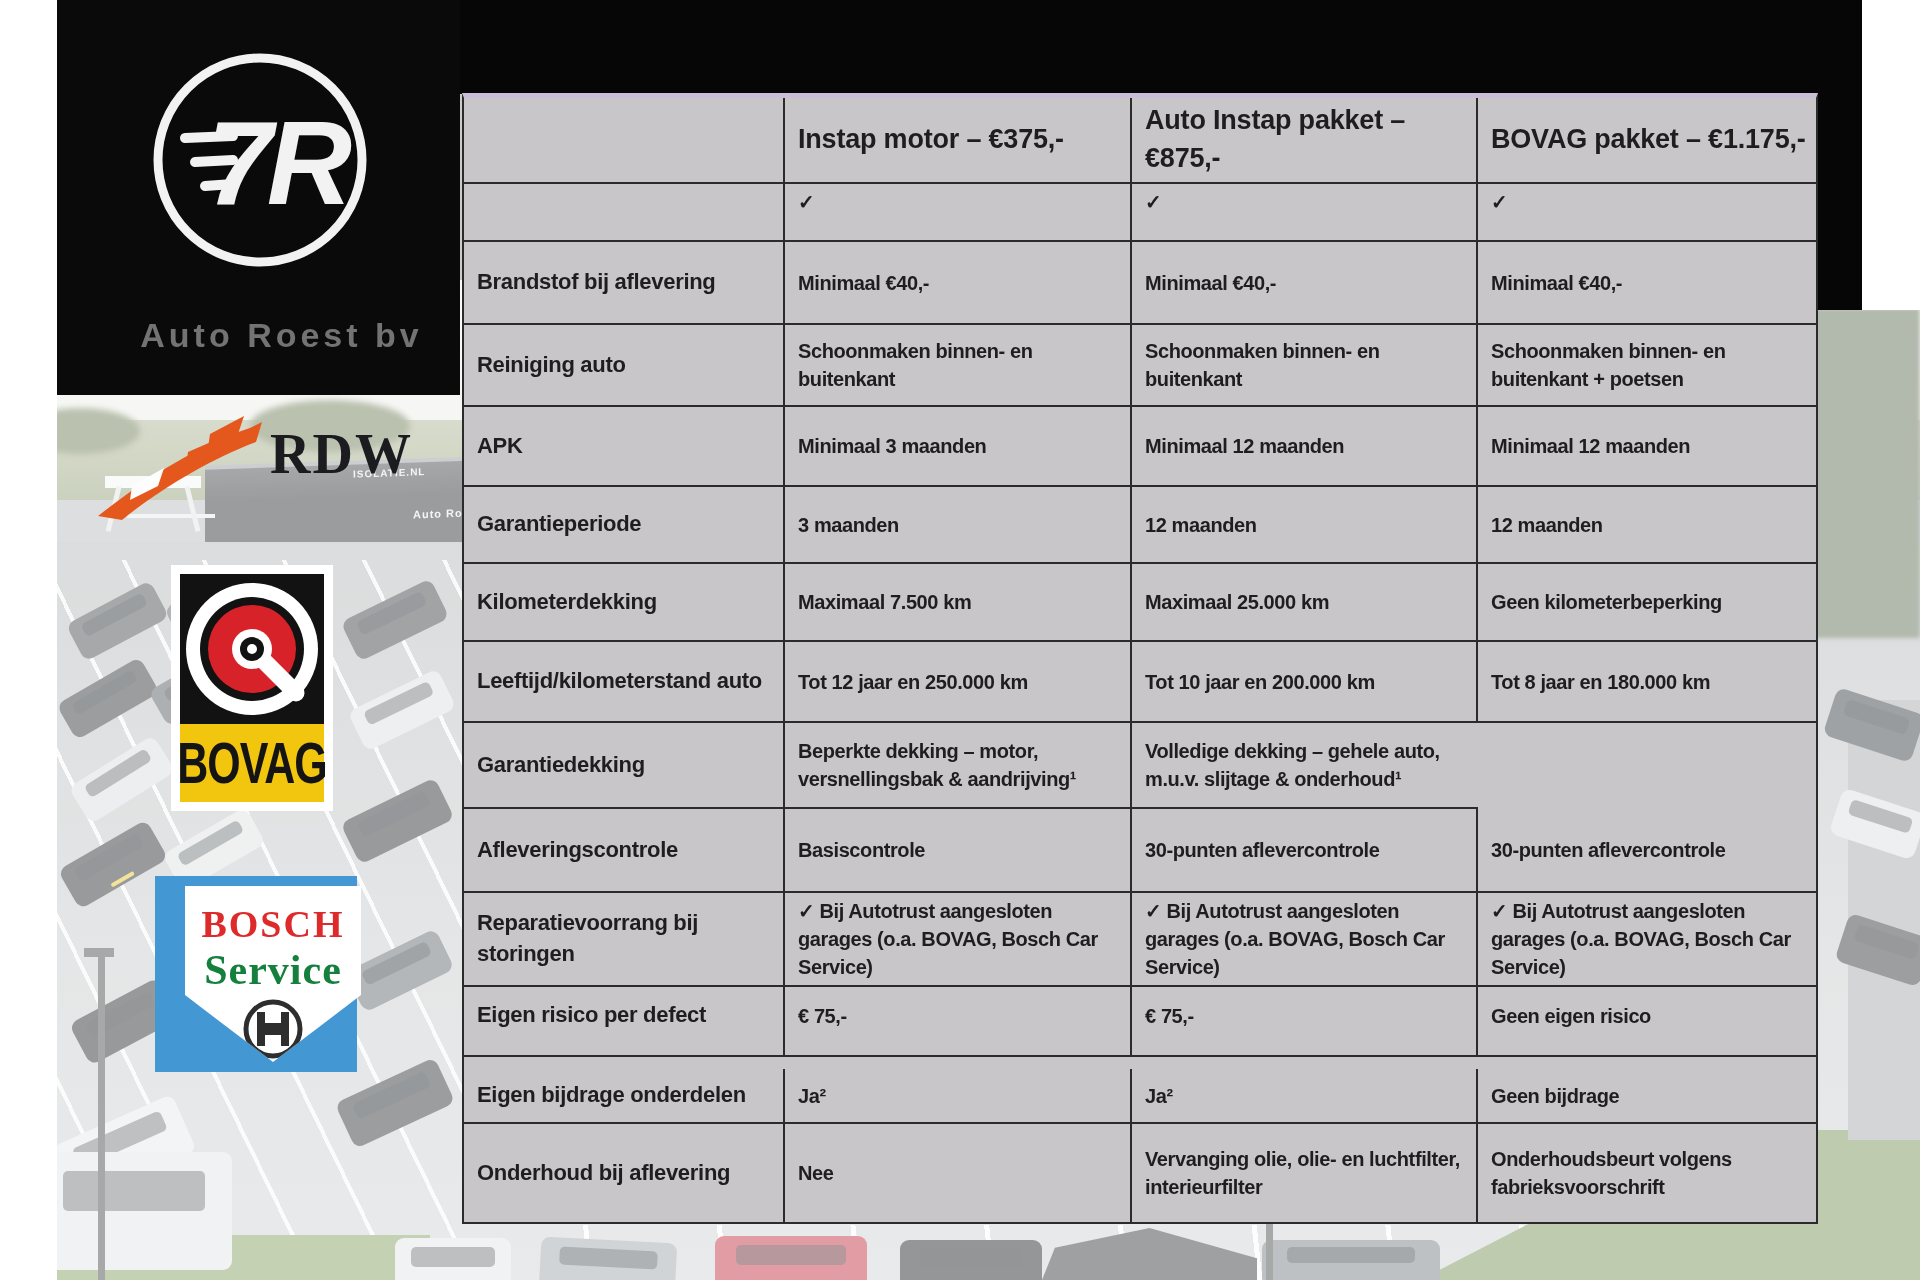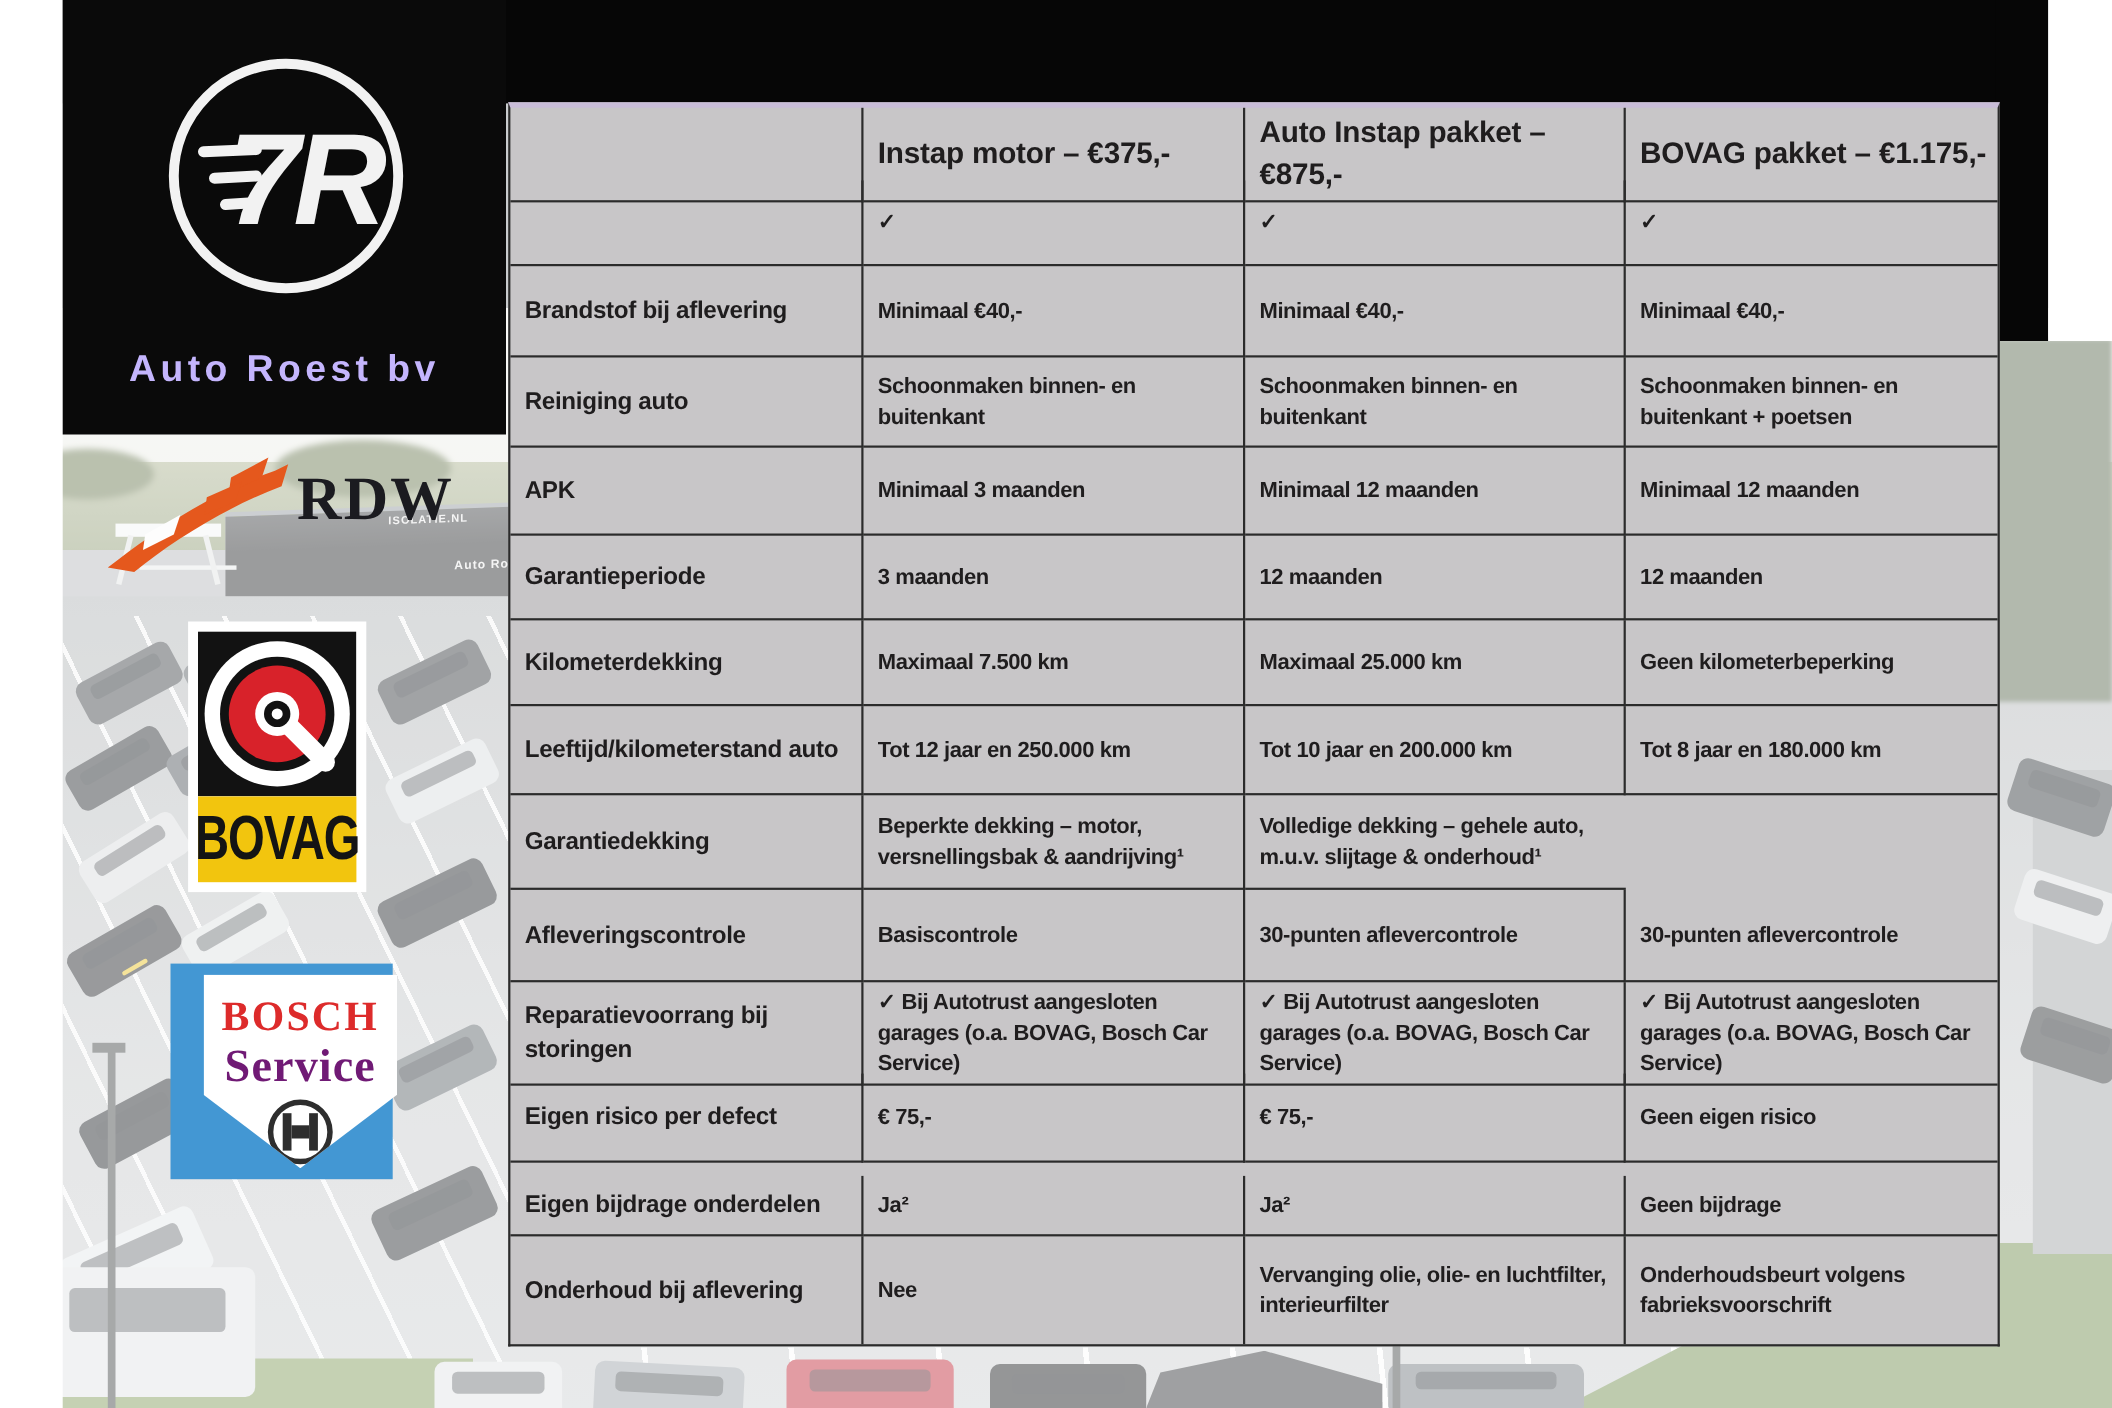--- a/index.html
+++ b/index.html
@@ -30,36 +30,36 @@
   .plate{position:absolute;left:38%;bottom:6%;width:26%;height:10%;background:#e8c21f;border-radius:2px;}
   .tent{position:absolute;left:1042px;top:948px;width:215px;height:52px;background:#2b2e31;clip-path:polygon(0 100%,6% 38%,50% 0,100% 58%,100% 100%);}
   .wash{position:absolute;left:0;top:280px;width:1920px;height:1000px;background:rgba(255,255,255,.55);}
 
   
   .bar-top{position:absolute;left:57px;top:0;width:1805px;height:94px;background:#060606;}
   .bar-right{position:absolute;left:1814px;top:0;width:48px;height:310px;background:#060606;}
   .strip-left{position:absolute;left:0;top:0;width:57px;height:1280px;background:#ffffff;}
   .strip-right{position:absolute;left:1862px;top:0;width:58px;height:310px;background:#ffffff;}
   .logo-square{position:absolute;left:57px;top:0;width:403px;height:395px;background:#0a0a0a;}
-  .ar-name{position:absolute;left:0;top:316px;width:100%;text-align:center;color:#c4b5fd;
-           font-size:34px;font-weight:bold;letter-spacing:4px;}
+  .ar-name{position:absolute;left:0;top:316px;width:100%;text-align:center;color:#737373;
+           font-size:34px;font-weight:bold;letter-spacing:4px;padding-left:23px;}
 
   
   .rdw{position:absolute;left:92px;top:408px;width:310px;height:120px;}
   .rdw-text{position:absolute;left:178px;top:14px;font-family:"Liberation Serif",serif;font-weight:bold;
             font-size:56px;color:#1b1b20;letter-spacing:2px;}
   .bovag{position:absolute;left:171px;top:565px;width:162px;height:246px;background:#fff;padding:0;}
   .bovag-yellow{position:absolute;left:9px;top:159px;width:144px;height:78px;background:#f2c50e;
         display:flex;align-items:center;justify-content:center;}
   .bovag-word{font-size:43px;font-weight:800;color:#141414;letter-spacing:-1px;transform:scaleY(1.32);}
   .bosch{position:absolute;left:155px;top:876px;width:202px;height:196px;background:#4397d3;}
   .bosch-shield{position:absolute;left:30px;top:10px;width:176px;height:176px;background:#fff;
         clip-path:polygon(0 0,100% 0,100% 62%,50% 100%,0 62%);text-align:center;font-family:Liberation Serif, serif;}
   .bosch-brand{margin-top:16px;font-size:38px;font-weight:800;color:#dd2b2b;letter-spacing:2px;}
-  .bosch-service{margin-top:0;font-size:42px;font-weight:bold;color:#701a75;letter-spacing:1px;}
+  .bosch-service{margin-top:0;font-size:42px;font-weight:bold;color:#15803d;letter-spacing:1px;}
 
   
   .pkg-table{position:absolute;left:462px;top:93px;width:1352px;background:#c8c6c8;
      border-top:5px solid #c9bdd8;border-left:2px solid #2b2b2b;border-right:2px solid #2b2b2b;
      border-bottom:2px solid #2b2b2b;color:#1f1d1e;}
   .t-row{display:grid;grid-template-columns:321px 347px 346px 338px;}
   .t-row>div{border-right:2px solid #2b2b2b;border-bottom:2px solid #2b2b2b;
      display:flex;align-items:center;padding:4px 8px 4px 13px;box-sizing:border-box;
      font-weight:bold;font-size:20px;letter-spacing:-0.4px;line-height:1.4;}
   .t-row>div:last-child{border-right:none;}

